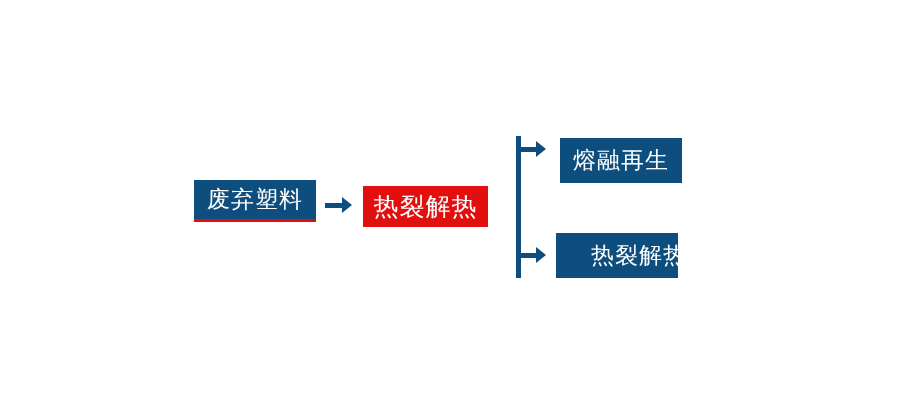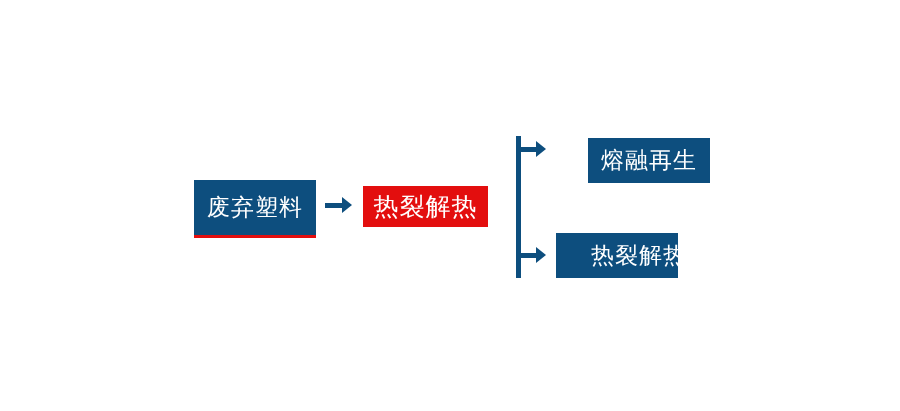--- a/index.html
+++ b/index.html
@@ -30,31 +30,31 @@
   }
   .node .node-label {
     letter-spacing: 1px;
     white-space: nowrap;
   }
   .node.blue { background: var(--node-blue); }
   .node.red  { background: var(--node-red); }
 
   #node-source {
     left: 194px; top: 180px;
-    width: 122px; height: 58px;
+    width: 122px; height: 42px;
     border-bottom: 3px solid var(--underline-red);
     font-size: 23px;
   }
   #node-process {
     left: 363px; top: 186px;
     width: 125px; height: 41px;
     font-size: 25px;
   }
   #node-output-top {
-    left: 588px; top: 138px;
+    left: 560px; top: 138px;
     width: 122px; height: 45px;
     font-size: 23px;
   }
   #node-output-bottom {
     left: 556px; top: 233px;
     width: 122px; height: 45px;
     font-size: 23px;
     padding-left: 44px;
   }
 

